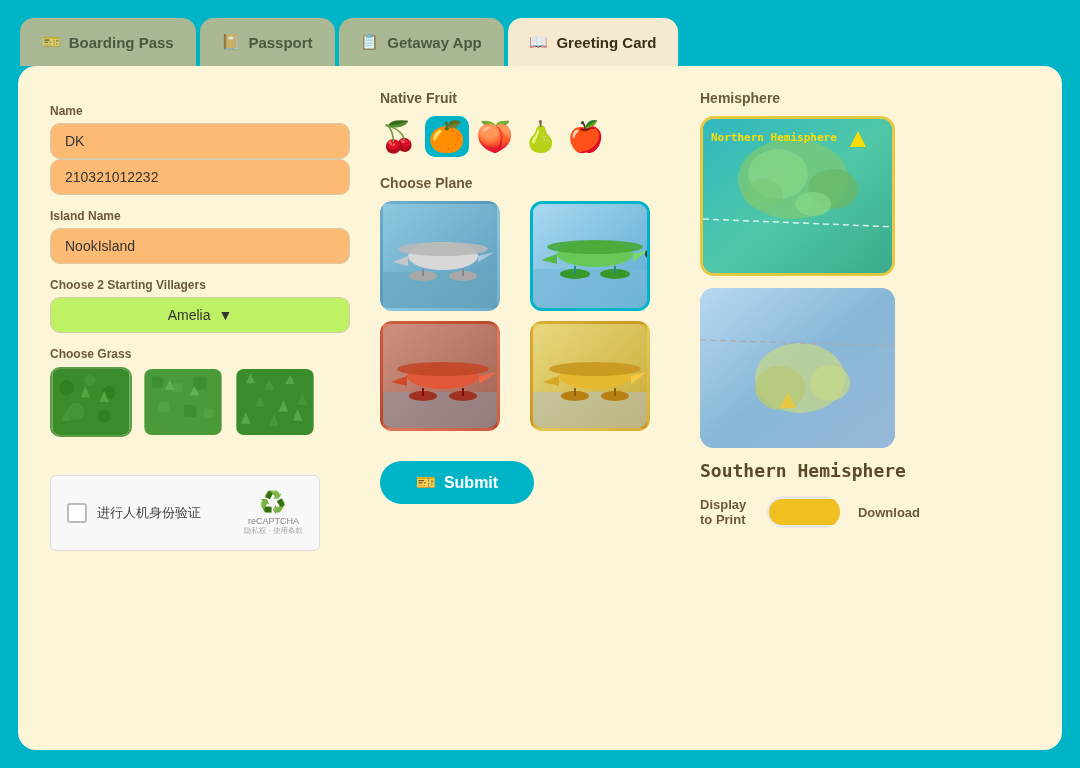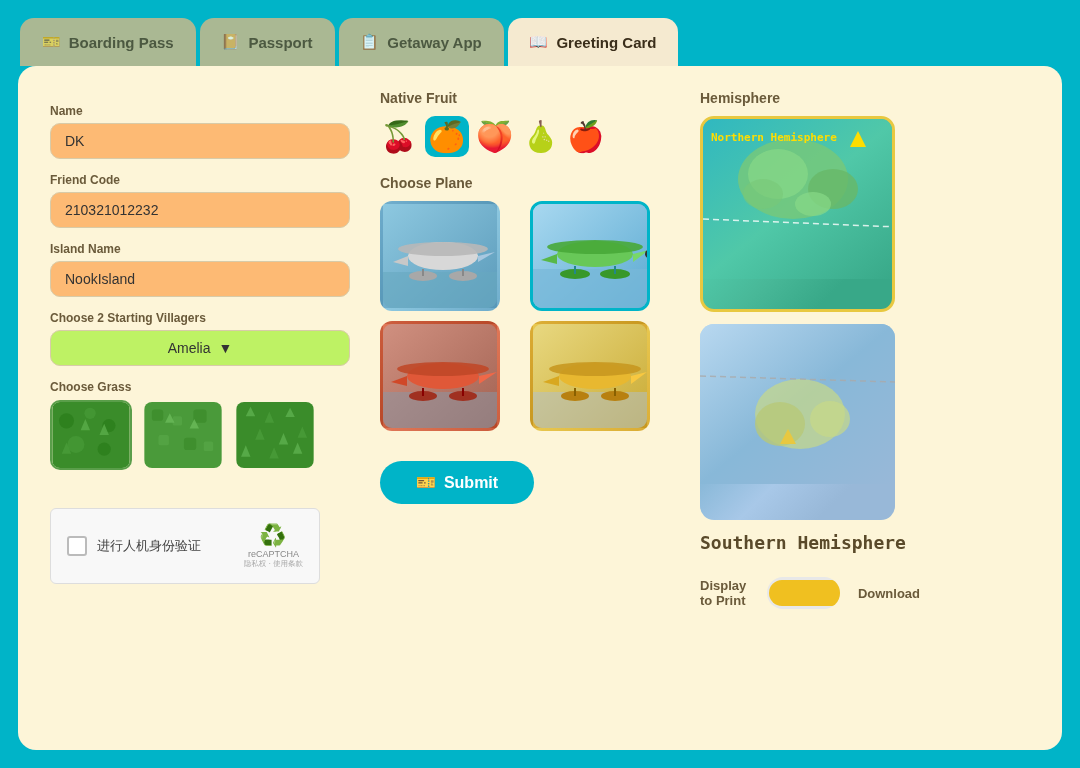--- a/index.html
+++ b/index.html
@@ -257,21 +257,21 @@
 
     
     .right-col {
       float: left;
       width: 220px;
       margin-left: 30px;
     }
 
     .globe-container {
       width: 195px;
-      height: 196px;
+      height: 160px;
       border-radius: 14px;
       overflow: hidden;
       position: relative;
       cursor: pointer;
       margin-bottom: 12px;
     }
 
     .globe-north {
       background: linear-gradient(135deg, #30b8c0 0%, #50c8a8 40%, #48b898 60%, #38a888 80%);
       border: 3px solid #e8c840;
@@ -286,21 +286,21 @@
       color: #5a4a2a;
       font-family: monospace;
       margin-top: 6px;
     }
 
     
     .toggle-row {
       display: flex;
       align-items: center;
       gap: 8px;
-      margin-top: 24px;
+      margin-top: 15px;
     }
     .toggle-label {
       font-size: 13px;
       font-weight: 600;
       color: #6a5a3a;
     }
     .toggle-track {
       width: 140px;
       height: 32px;
       background: #e8e8e8;
@@ -355,21 +355,20 @@
 </div>
 
 <div class="main-content">
   <div class="clearfix">
 
     <div class="left-col">
       
       <div class="field-label">Name</div>
       <input class="text-input" type="text" value="DK" style="">
 
-      <div class="field-label">Friend Code</div>
       <input class="text-input" type="text" value="210321012232" style="">
 
       <div class="field-label">Island Name</div>
       <input class="text-input" type="text" value="NookIsland" style="">
 
       <div class="field-label">Choose 2 Starting Villagers</div>
       <div class="dropdown-wrapper">
         <span>Amelia</span>
         <span>▼</span>
       </div>

